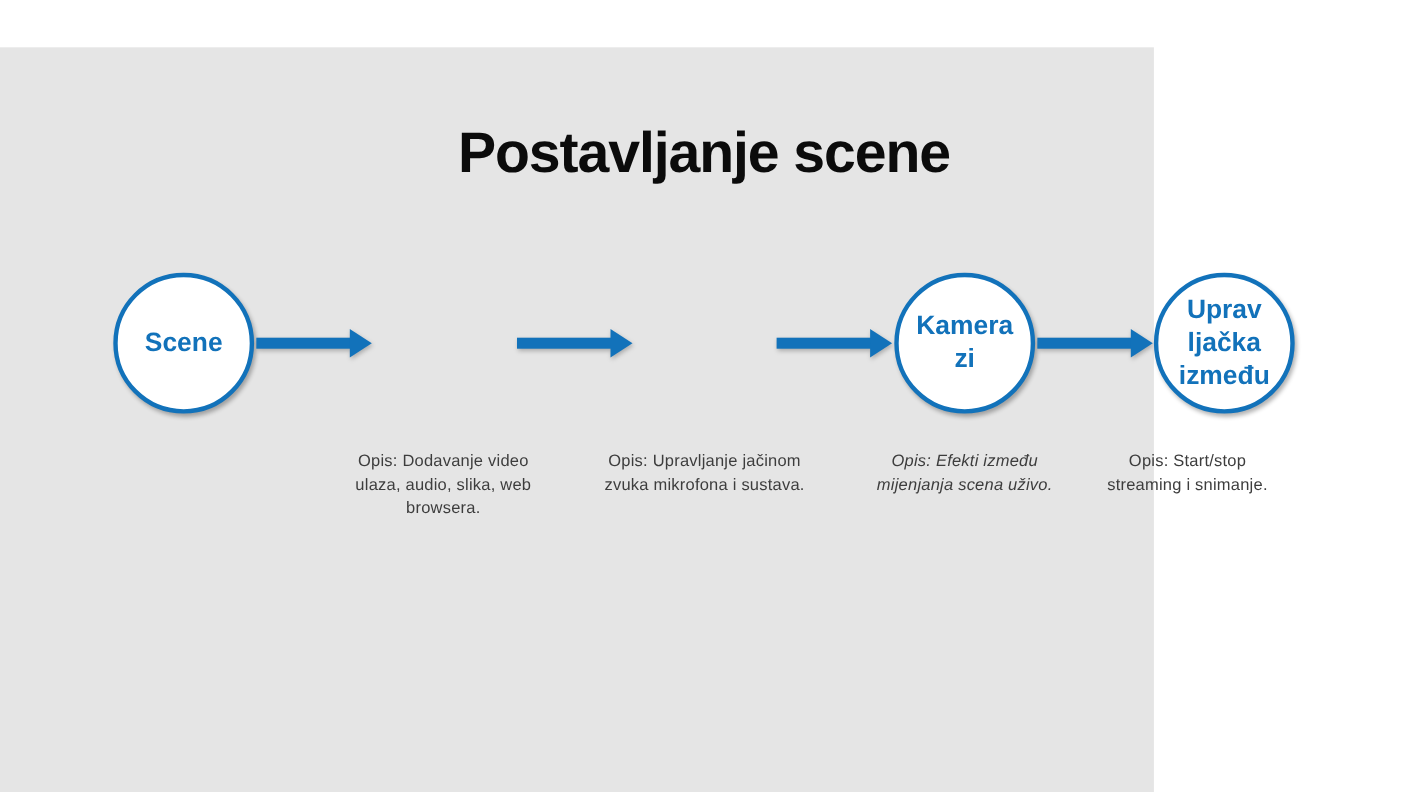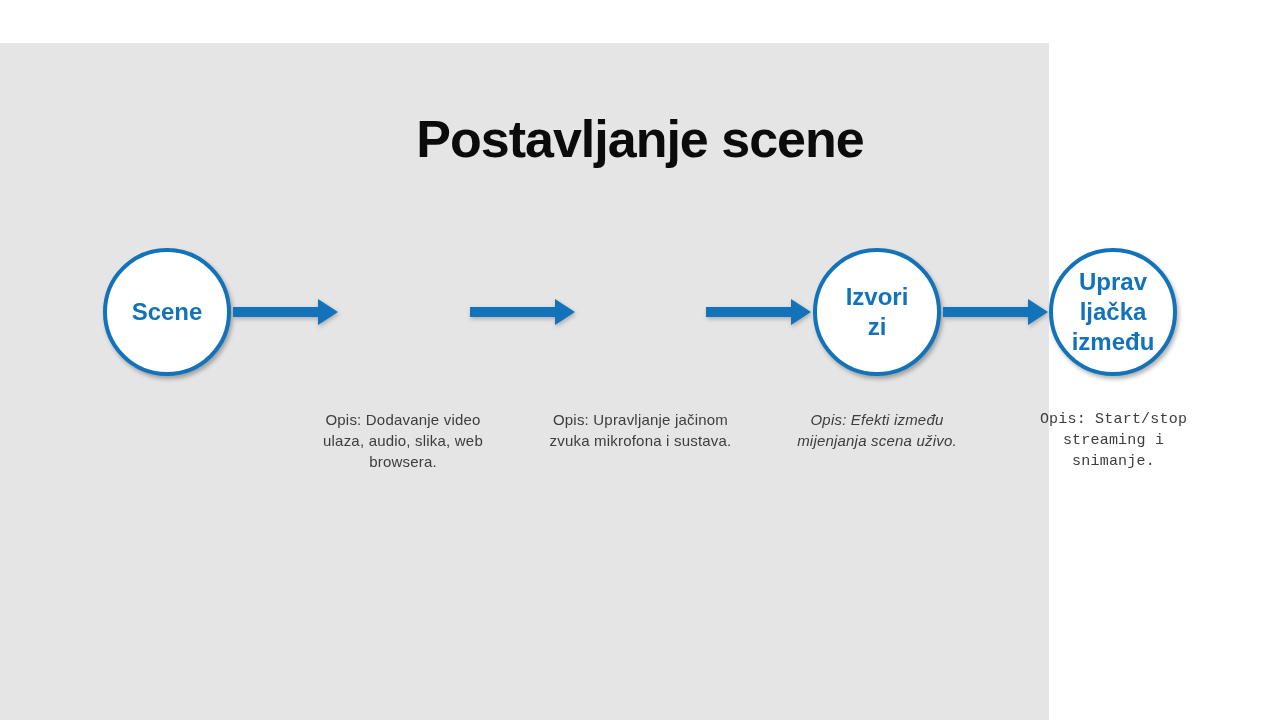--- a/index.html
+++ b/index.html
@@ -87,21 +87,21 @@
     text-align: center;
     font-size: 15px;
     line-height: 21px;
     color: var(--text_dark);
     letter-spacing: 0.2px;
   }
   .d1 { left: 62px;  width: 210px; }
   .d2 { left: 303px; width: 200px; }
   .d3 { left: 548px; width: 185px; }
   .d4 { left: 777px; width: 200px; font-style: italic; }
-  .d5 { left: 1026px; width: 175px; font-family: Liberation Mono, monospace; }
+  .d5 { left: 992px; width: 175px; }
 </style>
 </head>
 <body>
 
 <div class="slide">
 
   <h1 class="slide-title">Postavljanje scene</h1>
 
   <div class="node-circle c1">
     <div>Scene</div>
@@ -118,21 +118,21 @@
     <div class="arrow-head"></div>
   </div>
 
 
   <div class="flow-arrow a3">
     <div class="arrow-line"></div>
     <div class="arrow-head"></div>
   </div>
 
   <div class="node-circle c4">
-    <div>Izvori</div>
+    <div>Kamera</div>
     <div>zi</div>
   </div>
 
   <div class="flow-arrow a4">
     <div class="arrow-line"></div>
     <div class="arrow-head"></div>
   </div>
 
   <div class="node-circle c5">
     <div>Uprav</div>

